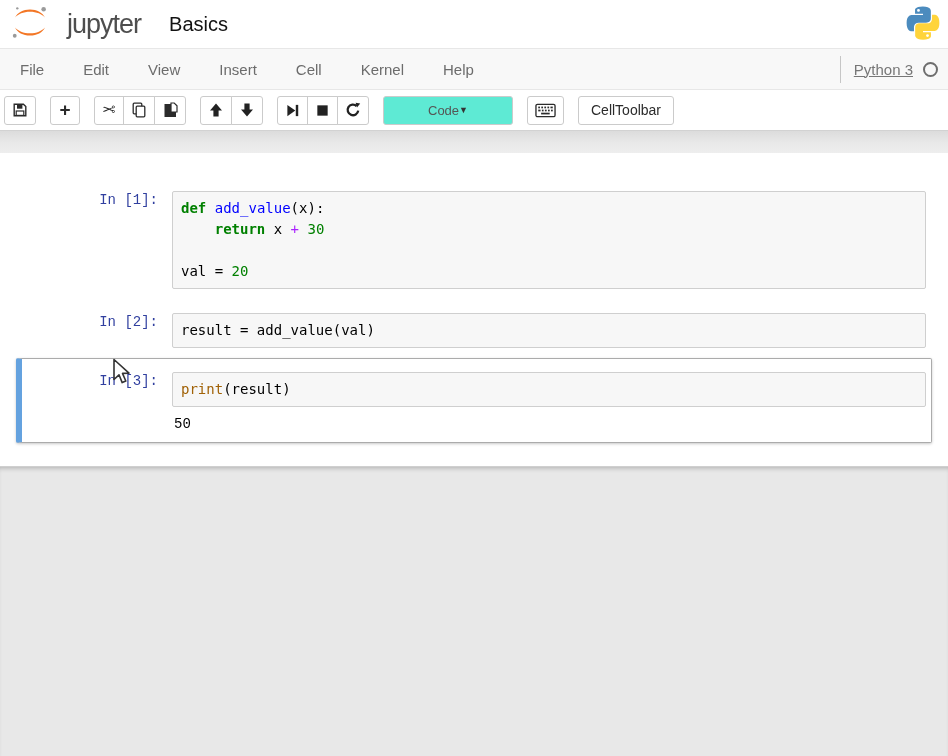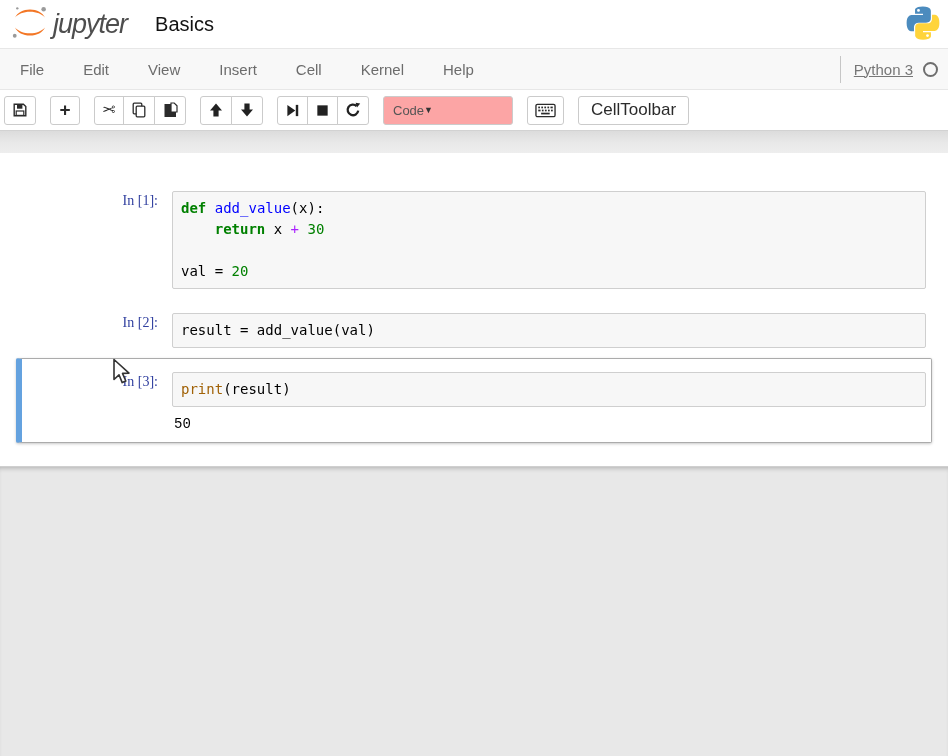--- a/index.html
+++ b/index.html
@@ -7,21 +7,21 @@
   body {
     width:948px; height:756px; overflow:hidden; position:relative;
     background:#e8e8e8;
     font-family:"Liberation Sans", sans-serif;
     display:flex; flex-direction:column;
   }
 
   
   #header { height:48px; background:#fff; display:flex; align-items:center; padding-left:10px; position:relative; flex:none; }
   .logo-wrap { display:flex; align-items:center; cursor:pointer; }
-  .wordmark { font-size:27px; color:#4e4e4e; margin-left:3px; letter-spacing:-1px;font-style:italic; }
+  .wordmark { font-size:27px; color:#4e4e4e; margin-left:17px; letter-spacing:-1px; }
   #nb-title { margin-left:28px; font-size:20px; color:#121212; }
   #py-badge { position:absolute; right:6px; top:4px; }
 
   
   #menubar { height:42px; background:#f8f8f8; border-top:1px solid #e7e7e7; border-bottom:1px solid #e7e7e7;
     display:flex; align-items:center; font-size:15px; color:#6c6c6c; flex:none; }
   .menu-items { display:flex; gap:39px; padding-left:20px; }
   .menu-item { cursor:pointer; }
   .menubar-right { margin-left:auto; display:flex; align-items:center; padding-right:10px; }
   .kernel-divider { width:1px; height:27px; background:#c6c6c6; margin-right:13px; }
@@ -34,36 +34,36 @@
   .tbtn { height:29px; min-width:30px; background:#fff; border:1px solid #cbcbcb; border-radius:3px;
     display:flex; align-items:center; justify-content:center; padding:0 7px; color:#2b2b2b; cursor:pointer; }
   .btn-group .tbtn { border-radius:0; }
   .btn-group .tbtn + .tbtn { margin-left:-1px; }
   .btn-group .tbtn:first-child { border-radius:3px 0 0 3px; }
   .btn-group .tbtn:last-child { border-radius:0 3px 3px 0; }
   .btn-group .tbtn:only-child { border-radius:3px; }
   .tbtn svg { display:block; }
   .plus-glyph { font-size:19px; font-weight:bold; line-height:1; margin-top:-2px; }
   .scissors-glyph { font-size:16px; transform:scaleX(-1); line-height:1; }
-  .cell-type-select { width:130px; height:29px; background:#fca5a5; border:1px solid #cbcbcb; border-radius:3px;
-    display:flex; align-items:center; justify-content:flex-start; padding:0 9px; font-size:13px; color:#555; cursor:pointer; }
+  .cell-type-select { width:130px; height:29px; background:#5eead4; border:1px solid #cbcbcb; border-radius:3px;
+    display:flex; align-items:center; justify-content:center; padding:0 9px; font-size:13px; color:#555; cursor:pointer; }
   .caret { font-size:9px; color:#333; }
-  .celltoolbar-btn { font-size:17px; padding:10px 12px; }
+  .celltoolbar-btn { font-size:14px; padding:10px 12px; }
 
   
   #band { height:23px; flex:none; border-top:1px solid #d2d2d2;
     background:linear-gradient(180deg,#dcdcdc 0%,#e9e9e9 55%,#eeeeee 100%); }
 
   
   #notebook { background:#fff; padding-top:24px; padding-bottom:19px; flex:none; }
   .cell { display:flex; flex-wrap:wrap; padding:5px; margin:0 16px 4px 16px;
     border:1px solid transparent; border-left-width:6px; border-radius:2px; }
   .cell.selected { border-color:#ababab; border-left-color:#64a2df; box-shadow:0 1px 3px rgba(0,0,0,0.22); background:#fff; }
   .prompt { width:145px; flex:none; text-align:right; padding:9px 14px 0 0;
-    font-family:Liberation Serif, serif; font-size:14px; line-height:17px; color:#303f9f; cursor:default; }
+    font-family:Liberation Mono, monospace; font-size:14px; line-height:17px; color:#303f9f; cursor:default; }
   .input-area { flex:1; border:1px solid #cfcfcf; border-radius:2px; background:#f7f7f7;
     padding:6px 8px; font-family:"DejaVu Sans Mono", monospace; font-size:14px; line-height:21px; color:#000; cursor:text;margin-top:8px; }
   .cm-line { white-space:pre; min-height:21px; }
   .tk-kw { color:#008000; font-weight:bold; }
   .tk-fn { color:#0000ff; }
   .tk-bi { color:#a16207; }
   .tk-nm { color:#008000; }
   .tk-op { color:#aa22ff; }
   .tk-pl { color:#000; }
   .output-row { display:flex; width:100%; margin-top:5px; }

